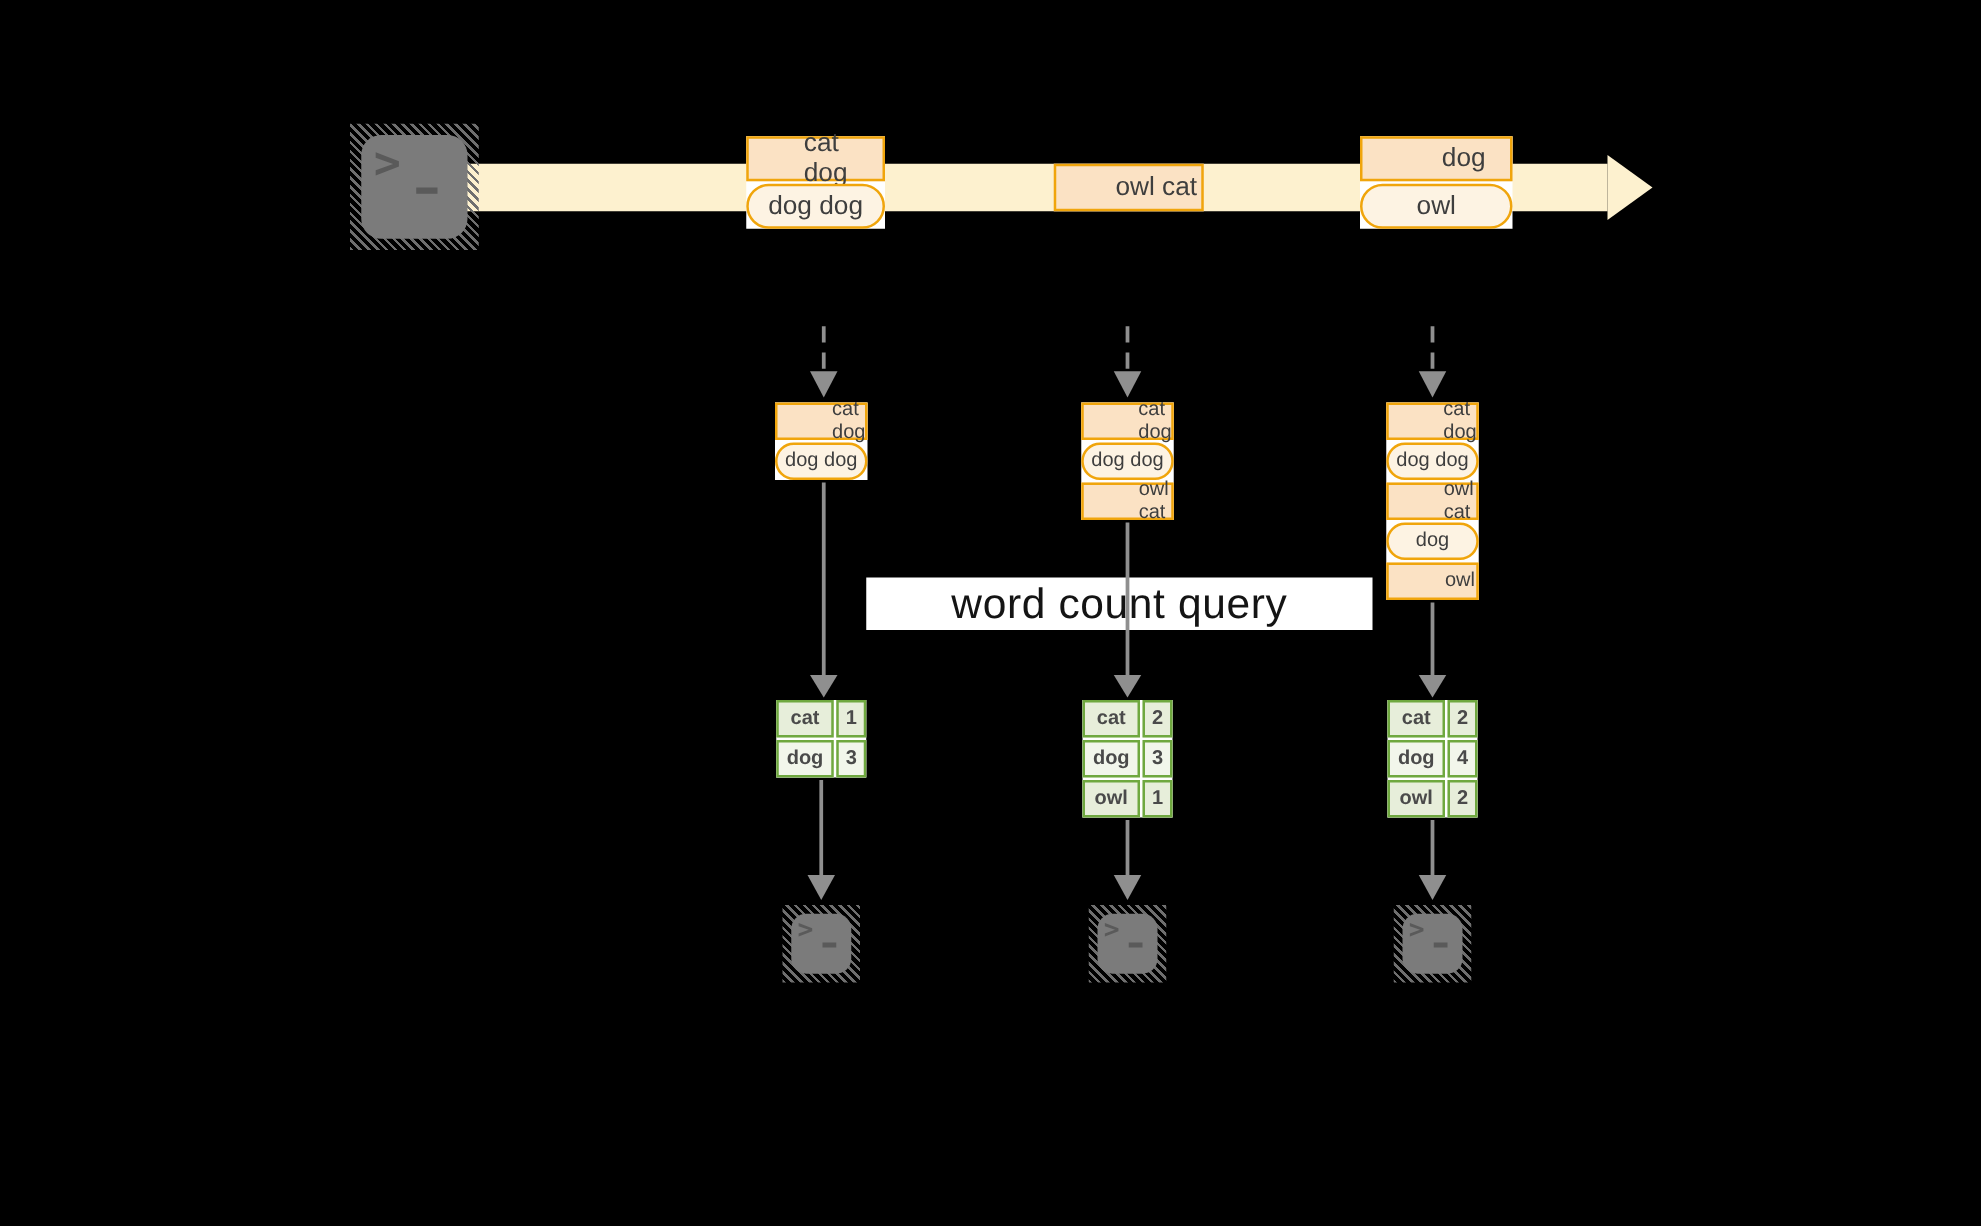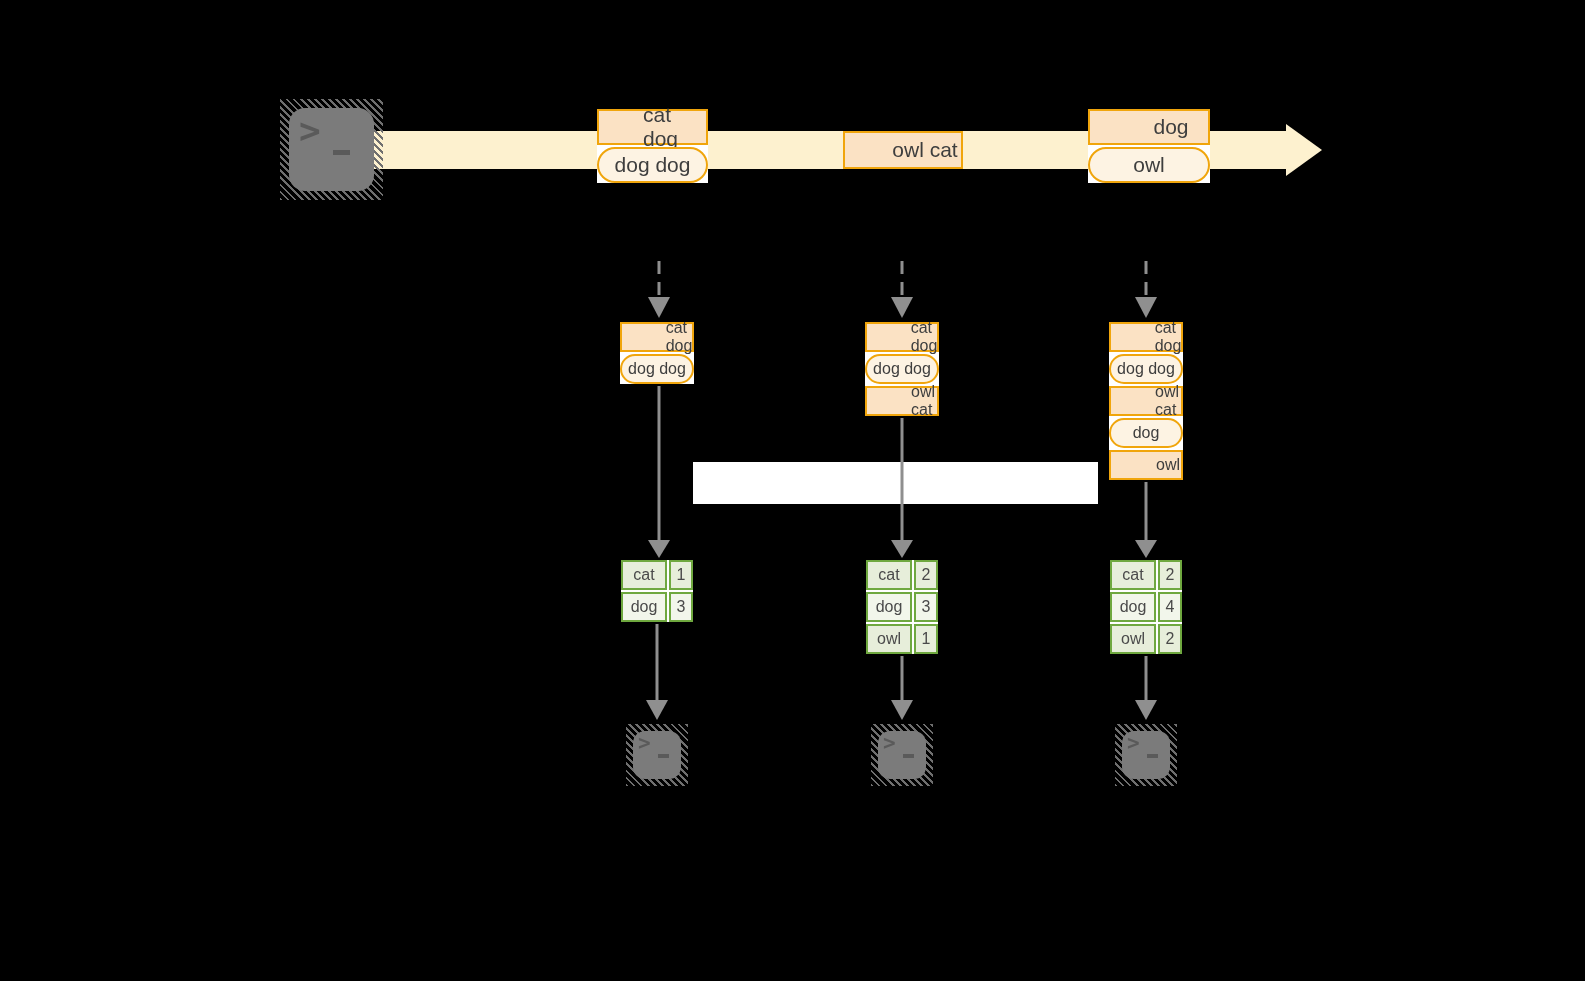--- a/index.html
+++ b/index.html
@@ -47,21 +47,21 @@
   
   .state-stack{position:absolute;display:flex;flex-direction:column;gap:2px;background:#fff;z-index:3;width:74px;}
   .state-cell{box-sizing:border-box;border:2px solid var(--orange);height:30px;
     display:flex;align-items:center;justify-content:center;font-size:16px;color:var(--txt);}
   
   .query-box{position:absolute;left:693px;top:462px;width:405px;height:42px;background:#fff;z-index:4;}
   .query-text{position:absolute;left:693px;top:460px;width:405px;height:46px;z-index:6;
     display:flex;align-items:center;justify-content:center;
     font-size:34px;color:#141414;letter-spacing:0.5px;}
   
-  .count-table{position:absolute;display:flex;flex-direction:column;gap:2px;background:#fff;z-index:3;}
+  .count-table{position:absolute;display:flex;flex-direction:column;gap:2px;background:#fff;z-index:3;font-weight:bold;}
   .count-row{display:flex;gap:2px;}
   .count-cell{box-sizing:border-box;border:2px solid var(--green);height:30px;
     display:flex;align-items:center;justify-content:center;font-size:16px;color:#4a4a4a;}
   .count-word{width:46px;}
   .count-num{width:24px;}
   
   .overlay{position:absolute;left:0;top:0;z-index:5;pointer-events:none;}
 </style>
 </head>
 <body>
@@ -102,20 +102,21 @@
   </div>
   <div class="state-stack" style="left:1109px;top:322px;">
     <div class="state-cell fill-peach">cat dog</div>
     <div class="state-cell fill-cream">dog dog</div>
     <div class="state-cell fill-peach">owl cat</div>
     <div class="state-cell fill-cream">dog</div>
     <div class="state-cell fill-peach">owl</div>
   </div>
 
   <div class="query-box"></div>
+  <div class="query-text">word count query</div>
 
   <div class="count-table" style="left:621px;top:560px;">
     <div class="count-row">
       <div class="count-cell count-word fill-gd" style="background:var(--g-dark)">cat</div>
       <div class="count-cell count-num" style="background:var(--g-dark)">1</div>
     </div>
     <div class="count-row">
       <div class="count-cell count-word" style="background:var(--g-light)">dog</div>
       <div class="count-cell count-num" style="background:var(--g-light)">3</div>
     </div>

